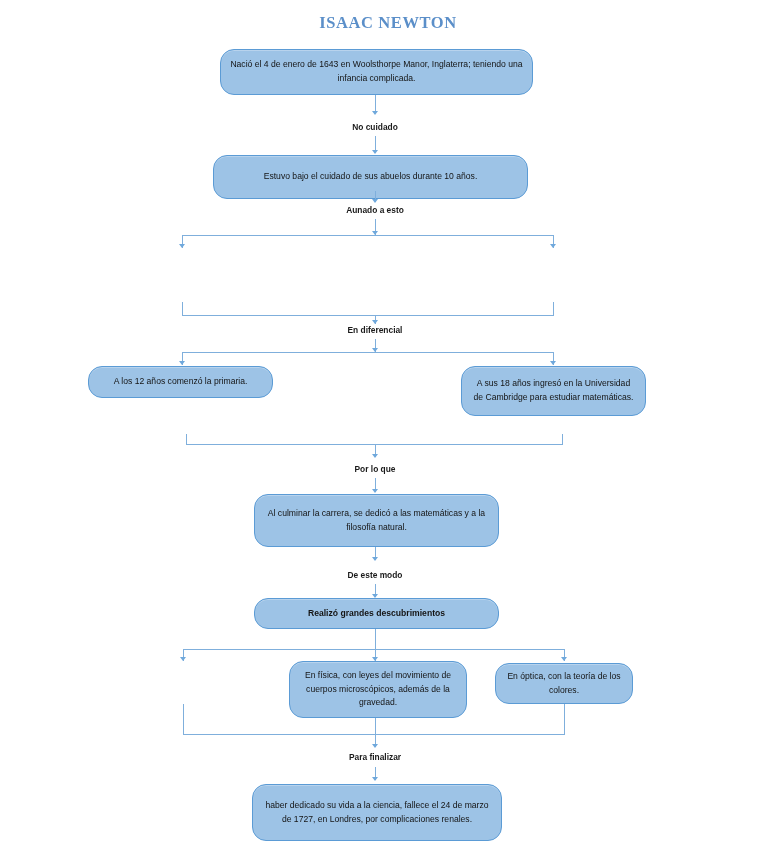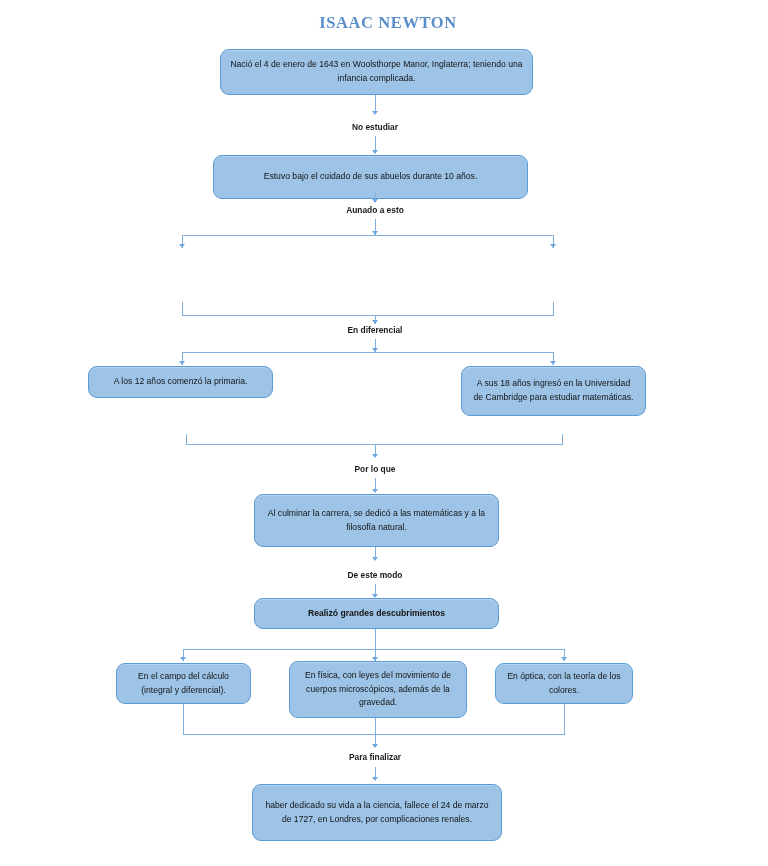--- a/index.html
+++ b/index.html
@@ -37,21 +37,21 @@
     letter-spacing: 0.6px;
     color: #5B8FC9;
   }
 
   
   .node {
     position: absolute;
     box-sizing: border-box;
     background: #9DC3E6;
     border: 1px solid #5B9BD5;
-    border-radius: 9px;
+    border-radius: 14px;
     display: flex;
     align-items: center;
     justify-content: center;
     text-align: center;
     color: #141414;
     font-size: 8.6px;
     line-height: 1.62;
     padding: 3px 9px;
     box-shadow: inset 0 1px 0 rgba(255,255,255,0.28);
   }
@@ -92,21 +92,21 @@
 <div id="chart">
 
   <div class="title">ISAAC NEWTON</div>
 
   <div class="node" style="left:216px; top:49px; width:313px; height:46px;">
     <span>Nació el 4 de enero de 1643 en Woolsthorpe Manor, Inglaterra; teniendo una infancia complicada.</span>
   </div>
 
   <div class="vline" style="left:371px; top:95px; height:16px;"></div>
   <div class="arrow-head" style="left:368px; top:111px;"></div>
-  <div class="conn-label" style="left:271px; top:122px; width:200px;">No estudiar</div>
+  <div class="conn-label" style="left:271px; top:122px; width:200px;">No cuidado</div>
   <div class="vline" style="left:371px; top:136px; height:14px;"></div>
   <div class="arrow-head" style="left:368px; top:150px;"></div>
 
   <div class="node" style="left:209px; top:155px; width:315px; height:44px;">
     <span>Estuvo bajo el cuidado de sus abuelos durante 10 años.</span>
   </div>
 
   <div class="vline" style="left:371px; top:191px; height:11px;"></div>
   <div class="arrow-head" style="left:368px; top:199px;"></div>
   <div class="conn-label" style="left:271px; top:205px; width:200px;">Aunado a esto</div>
@@ -173,23 +173,20 @@
 
   <div class="vline" style="left:371px; top:629px; height:20px;"></div>
   <div class="hline" style="left:179px; top:649px; width:382px;"></div>
   <div class="vline" style="left:179px; top:649px; height:12px;"></div>
   <div class="arrow-head" style="left:176px; top:657px;"></div>
   <div class="vline" style="left:371px; top:649px; height:12px;"></div>
   <div class="arrow-head" style="left:368px; top:657px;"></div>
   <div class="vline" style="left:560px; top:649px; height:12px;"></div>
   <div class="arrow-head" style="left:557px; top:657px;"></div>
 
-  <div class="node" style="left:112px; top:663px; width:135px; height:41px;">
-    <span>En el campo del cálculo (integral y diferencial).</span>
-  </div>
 
   <div class="node" style="left:491px; top:663px; width:138px; height:41px;">
     <span>En óptica, con la teoría de los colores.</span>
   </div>
 
   <div class="node" style="left:285px; top:661px; width:178px; height:57px;">
     <span>En física, con leyes del movimiento de cuerpos microscópicos, además de la gravedad.</span>
   </div>
 
   <div class="vline" style="left:179px; top:704px; height:30px;"></div>

